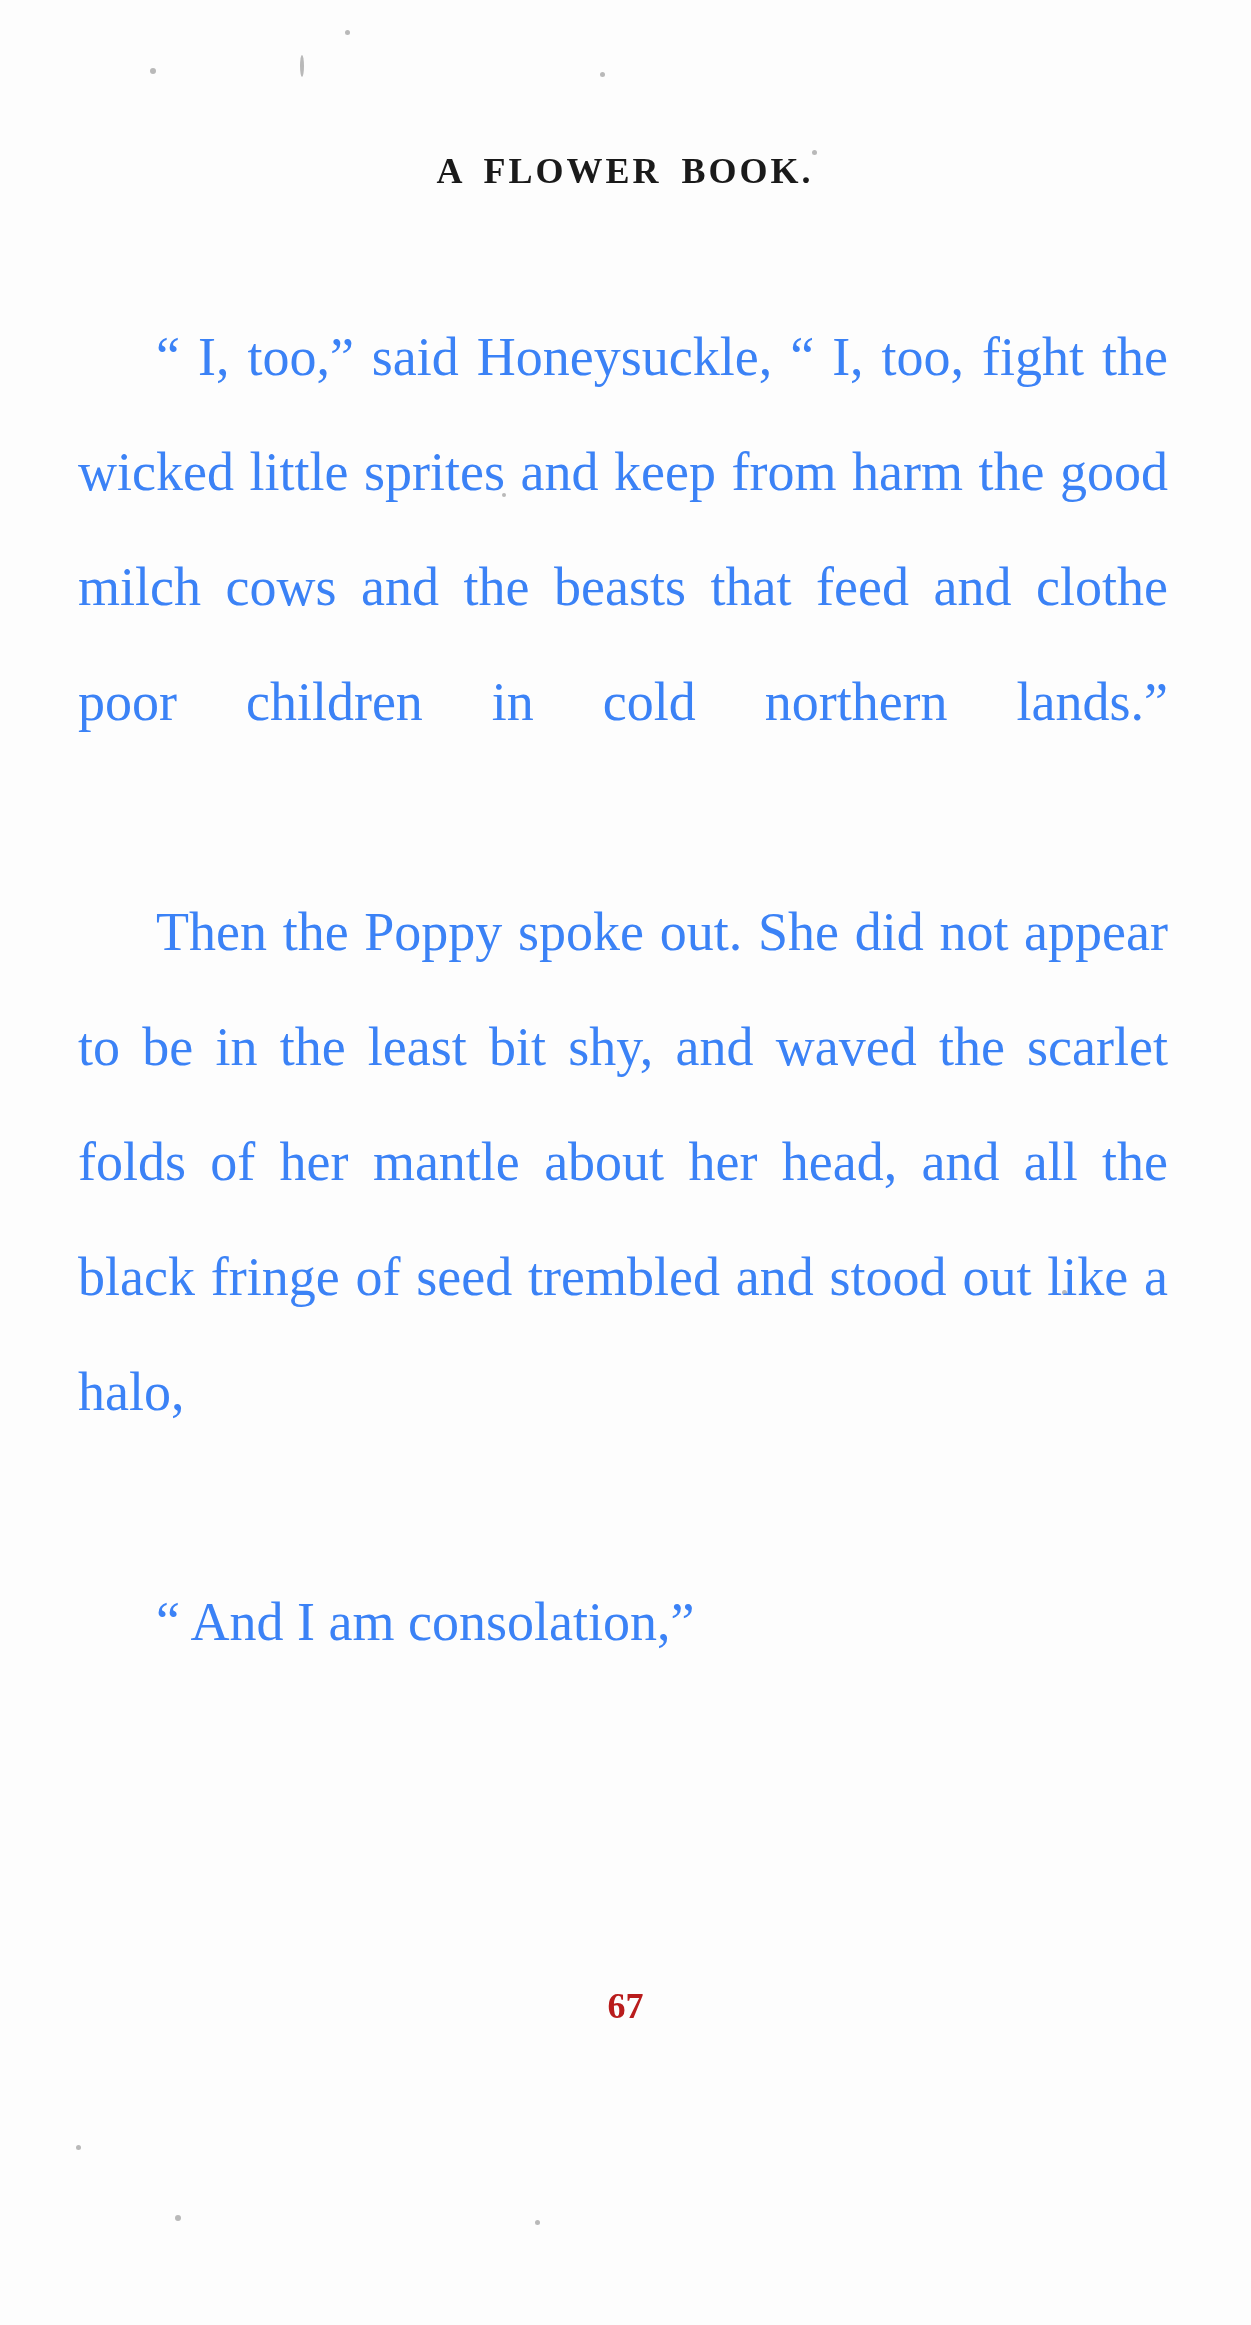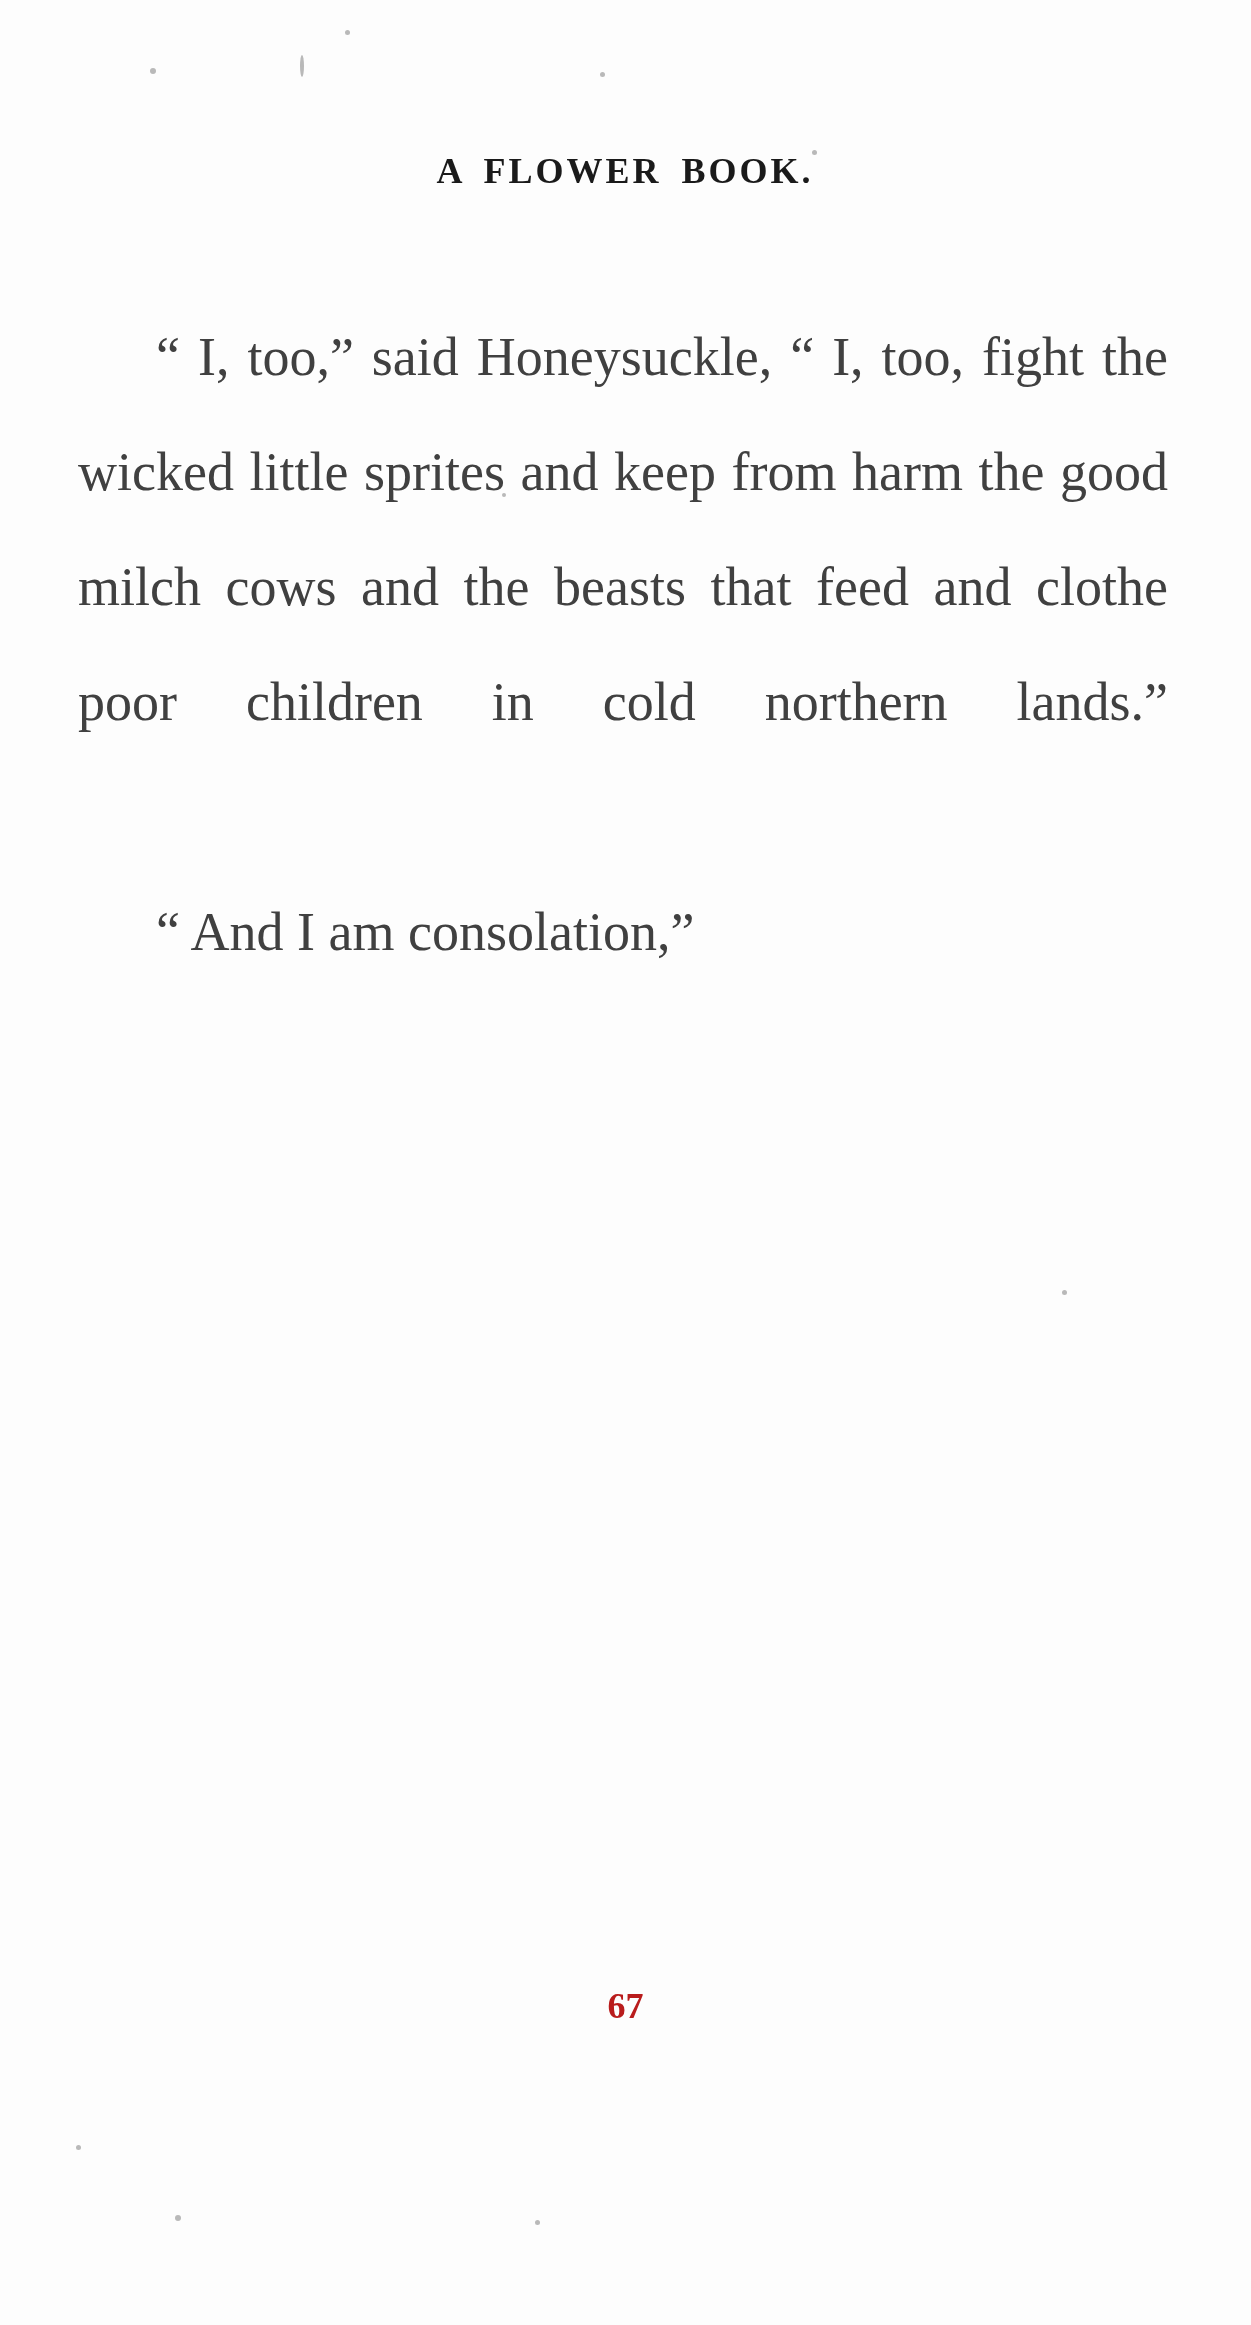--- a/index.html
+++ b/index.html
@@ -46,21 +46,21 @@
     color: #1a1a1a;
   }
 
   .body-text {
     position: absolute;
     top: 300px;
     left: 78px;
     width: 1090px;
     font-size: 54px;
     line-height: 115px;
-    color: #404040;
+    color: #3b82f6;
   }
 
   .para {
     margin: 0;
     text-align: justify;
     text-justify: inter-word;
   }
   .para + .para {
     margin-top: 0;
   }
@@ -103,18 +103,19 @@
   <span class="speck" style="left:502px; top:493px; width:4px; height:4px;"></span>
   <span class="speck" style="left:1062px; top:1290px; width:5px; height:5px;"></span>
   <span class="speck" style="left:76px; top:2145px; width:5px; height:5px;"></span>
   <span class="speck" style="left:175px; top:2215px; width:6px; height:6px;"></span>
   <span class="speck" style="left:535px; top:2220px; width:5px; height:5px;"></span>
 
   <div class="running-head">A FLOWER BOOK.</div>
 
   <div class="body-text">
     <p class="para indent">“ I, too,” said Honeysuckle, “ I, too, fight the wicked little sprites and keep from harm the good milch cows and the beasts that feed and clothe poor children in cold northern lands.”</p>
+    <p class="para indent">Then the Poppy spoke out. She did not appear to be in the least bit shy, and waved the scarlet folds of her mantle about her head, and all the black fringe of seed trembled and stood out like a halo,</p>
     <p class="para indent last-natural">“ And I am consolation,”</p>
   </div>
 
   <div class="folio">67</div>
 
 </div>
 
 </body></html>

